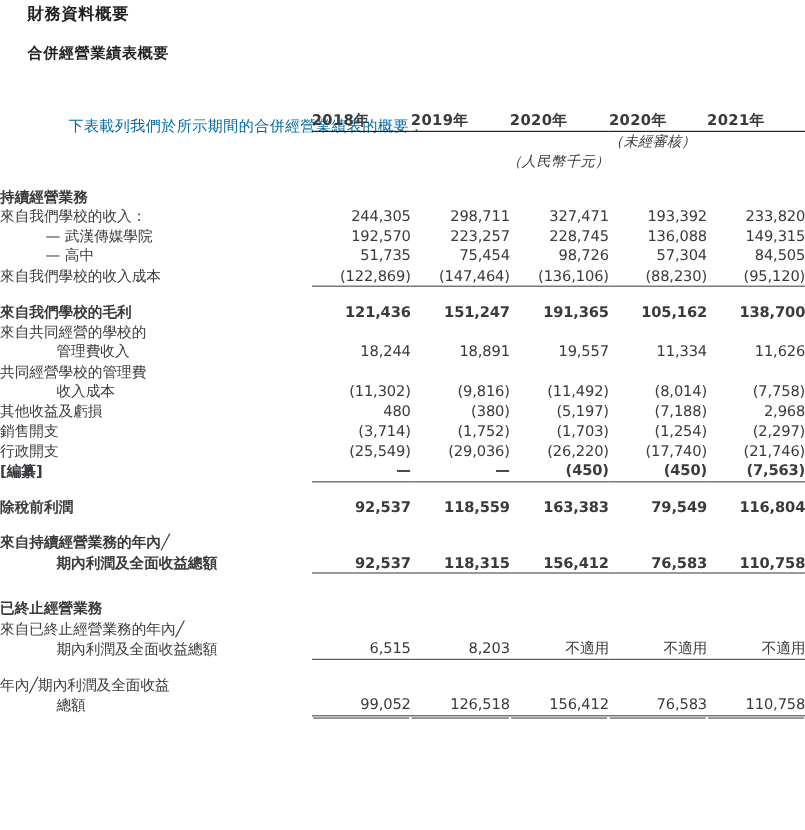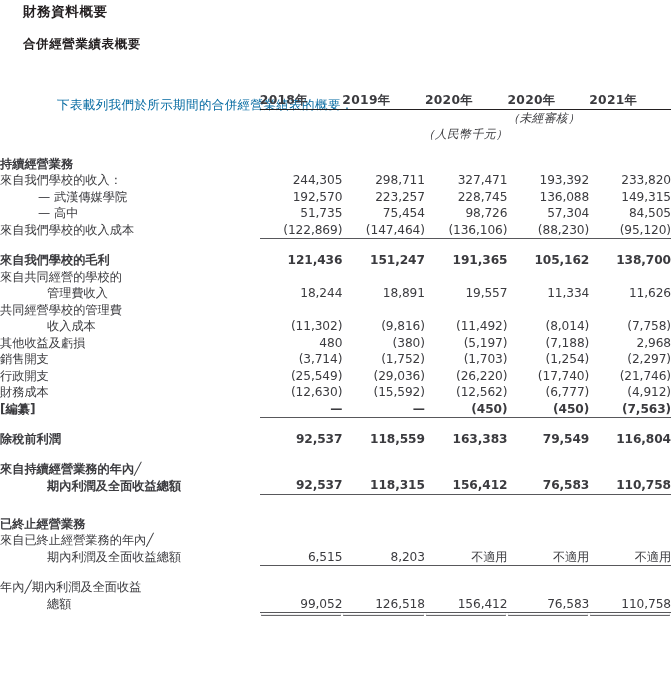--- a/index.html
+++ b/index.html
@@ -264,28 +264,20 @@
           <td class="num">(2,297)</td>
         </tr>
         <tr>
           <td class="lbl">行政開支</td>
           <td class="num">(25,549)</td>
           <td class="num">(29,036)</td>
           <td class="num">(26,220)</td>
           <td class="num">(17,740)</td>
           <td class="num">(21,746)</td>
         </tr>
-        <tr>
-          <td class="lbl">財務成本</td>
-          <td class="num">(12,630)</td>
-          <td class="num">(15,592)</td>
-          <td class="num">(12,562)</td>
-          <td class="num">(6,777)</td>
-          <td class="num">(4,912)</td>
-        </tr>
         <tr class="ul">
           <td class="lbl  bold">[編纂]</td>
           <td class="num bold rule dash">—</td>
           <td class="num bold rule dash">—</td>
           <td class="num bold rule">(450)</td>
           <td class="num bold rule">(450)</td>
           <td class="num bold rule">(7,563)</td>
         </tr>
         <tr class="sp2">
           <td class="lbl"></td>

